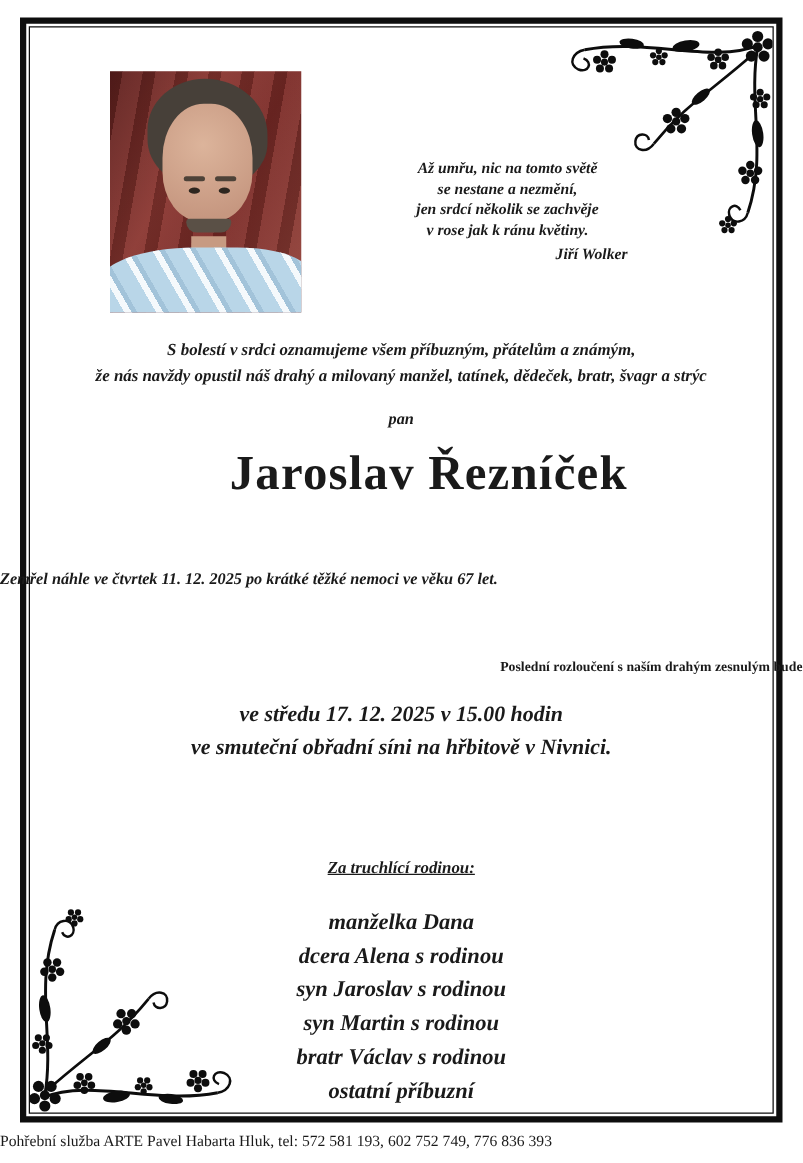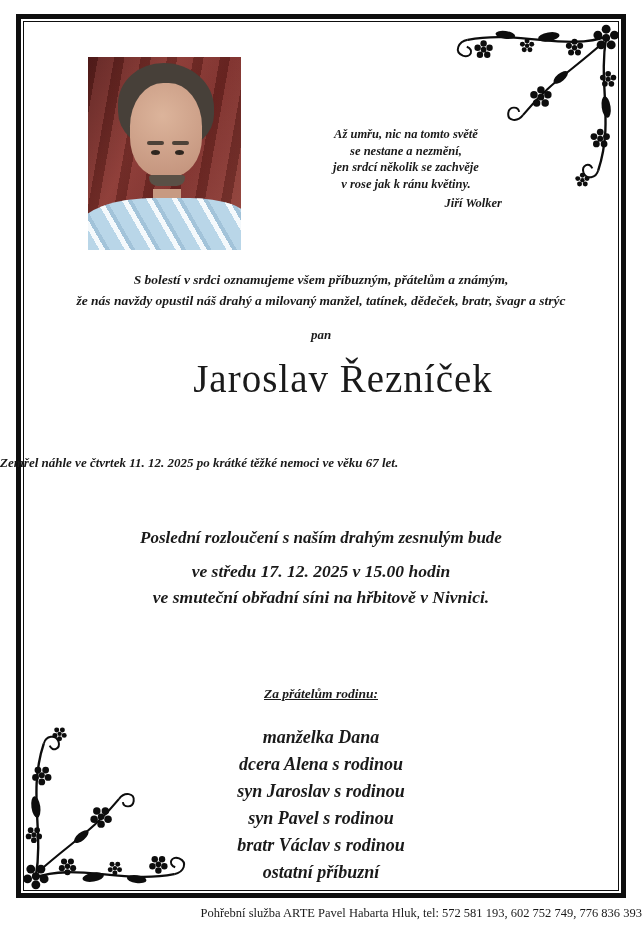--- a/index.html
+++ b/index.html
@@ -110,31 +110,31 @@
     font-size: 13.5px; line-height: 1.55;
   }
   .title-prefix {
     position: absolute; left: 0; right: 0; top: 327px;
     text-align: center;
     font-style: italic; font-weight: bold; font-size: 13px;
   }
   .deceased-name {
     position: absolute; left: 0; right: 0; top: 356px;
     text-align: center;
-    font-weight: normal; font-size: 39px; letter-spacing: 1px; padding-left: 44px;
+    font-weight: bold; font-size: 39px; letter-spacing: 1px; padding-left: 44px;
   }
   .death-notice {
     position: absolute; left: 0; right: 0; top: 455px;
     text-align: left;
     font-style: italic; font-weight: bold; font-size: 13px;
   }
   .farewell-intro {
     position: absolute; left: 0; right: 0; top: 528px;
-    text-align: center;
-    font-style: italic; font-weight: bold; font-size: 17px;
+    text-align: right;
+    font-weight: bold; font-size: 11px;
   }
   .ceremony {
     position: absolute; left: 0; right: 0; top: 558px;
     text-align: center;
     font-style: italic; font-weight: bold;
     font-size: 17.5px; line-height: 1.5;
   }
   .mourning-heading {
     position: absolute; left: 0; right: 0; top: 686px;
     text-align: center;
@@ -142,21 +142,21 @@
     text-decoration: underline;
   }
   .family-list {
     position: absolute; left: 0; right: 0; top: 724px;
     text-align: center;
     font-style: italic; font-weight: bold;
     font-size: 18px; line-height: 1.5;
   }
   .footer {
     position: absolute; left: 0; right: 0; top: 906px;
-    text-align: right;
+    text-align: left;
     font-size: 12.5px;
   }
 </style>
 </head>
 <body>
 
 <div class="frame">
   <div class="frame-inner"></div>
 </div>
 
@@ -350,24 +350,24 @@
 
 <div class="death-notice">Zemřel náhle ve čtvrtek 11. 12. 2025 po krátké těžké nemoci ve věku 67 let.</div>
 
 <div class="farewell-intro">Poslední rozloučení s naším drahým zesnulým bude</div>
 
 <div class="ceremony">
   <div>ve středu 17. 12. 2025 v 15.00 hodin</div>
   <div>ve smuteční obřadní síni na hřbitově v Nivnici.</div>
 </div>
 
-<div class="mourning-heading">Za přátelům rodinu:</div>
+<div class="mourning-heading">Za truchlící rodinou:</div>
 
 <div class="family-list">
   <div>manželka Dana</div>
   <div>dcera Alena s rodinou</div>
   <div>syn Jaroslav s rodinou</div>
-  <div>syn Pavel s rodinou</div>
+  <div>syn Martin s rodinou</div>
   <div>bratr Václav s rodinou</div>
   <div>ostatní příbuzní</div>
 </div>
 
 <div class="footer">Pohřební služba ARTE Pavel Habarta Hluk, tel: 572 581 193, 602 752 749, 776 836 393</div>
 
 </body></html>

